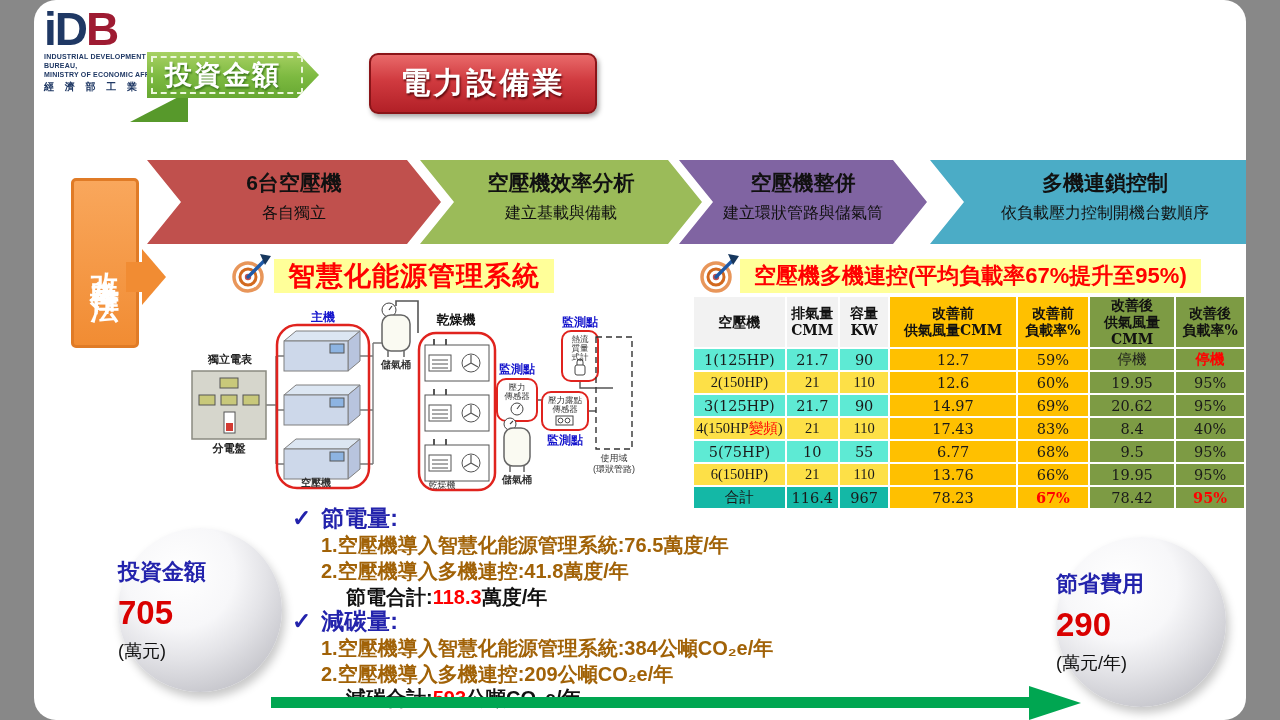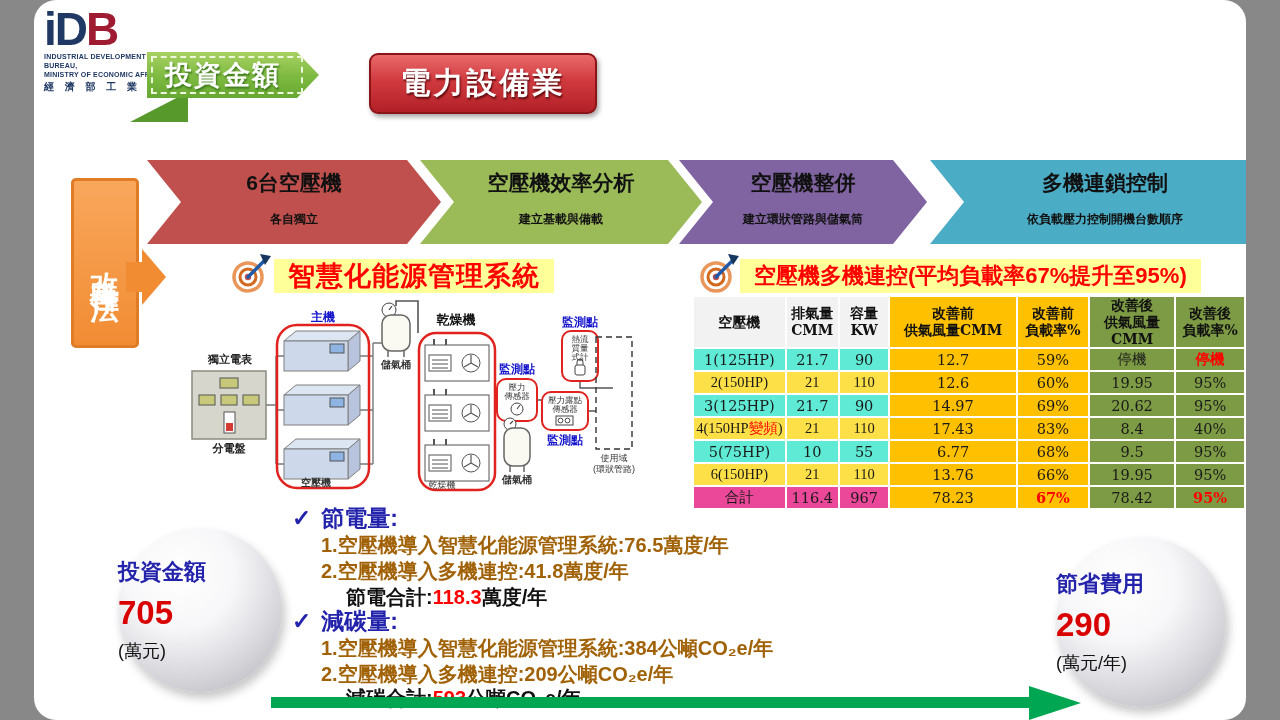--- a/index.html
+++ b/index.html
@@ -44,21 +44,21 @@
     writing-mode:vertical-rl; text-orientation:upright; letter-spacing:7px;
     display:flex; align-items:center; justify-content:center; }
   #improve-arrow-stem { left:92px; top:262px; width:16px; height:30px; background:#F18C33; }
   #improve-arrow-head { left:108px; top:249px; width:0; height:0;
     border-left:24px solid #F18C33; border-top:28px solid transparent; border-bottom:28px solid transparent; }
 
   
   .chev { position:absolute; top:160px; height:84px; color:#111; text-align:center;
     clip-path:polygon(0 0, calc(100% - 34px) 0, 100% 50%, calc(100% - 34px) 100%, 0 100%, 34px 50%); }
   .chev .t { margin-top:9px; font-size:21px; font-weight:bold; }
-  .chev .s { margin-top:14px; font-size:12px;font-weight:bold; }
+  .chev .s { margin-top:6px; font-size:16px; }
   #chev1 { left:113px; width:294px; background:#C0504D; }
   #chev2 { left:386px; width:282px; background:#9BBB59; }
   #chev3 { left:645px; width:248px; background:#8064A2; }
   #chev4 { left:896px; width:350px; background:#4BACC6; }
 
   
   .target { position:absolute; width:44px; height:44px; }
   .hl { position:absolute; background:#FFFF99; color:#FF0000; font-weight:bold;
     height:34px; display:flex; align-items:center; }
   #hl1 { left:240px; top:259px; padding:0 14px; font-size:27px; letter-spacing:1px; }
@@ -75,21 +75,21 @@
 
   
   #ctable { position:absolute; left:658px; top:295px; border-collapse:collapse;
     table-layout:fixed; font-family:"DejaVu Serif", serif; }
   #ctable th, #ctable td { border:2px solid #fff; text-align:center; padding:0; overflow:hidden; }
   #ctable thead th { height:48px; font-size:14px; font-weight:bold; white-space:pre-line; line-height:1.2; color:#111; }
   #ctable tbody td { height:21px; font-size:14.5px; color:#1a1a1a; }
   .c-plain  { background:#5eead4; }
   #ctable thead .c-plain { background:#F2F2F2; }
   tr.alt .c-plain   { background:#fde047;font-family:Liberation Serif, serif; }
-  tr.total .c-plain { background:#ec4899; }
+  tr.total .c-plain { background:#14b8a6; }
   .c-before { background:#FFC000; }
   .c-after  { background:#7D9B44; }
   .c-red    { color:#FF0000 !important; font-weight:bold; }
   .vfd      { color:#FF0000; }
 
   
   .sec-title { position:absolute; color:#2323AC; font-size:23px; font-weight:bold; }
   .sec-title .chk { margin-right:10px; }
   .save-item { position:absolute; color:#a16207; font-size:20px; font-weight:bold; }
   .save-total { position:absolute; color:#111; font-size:20px; font-weight:bold; }

